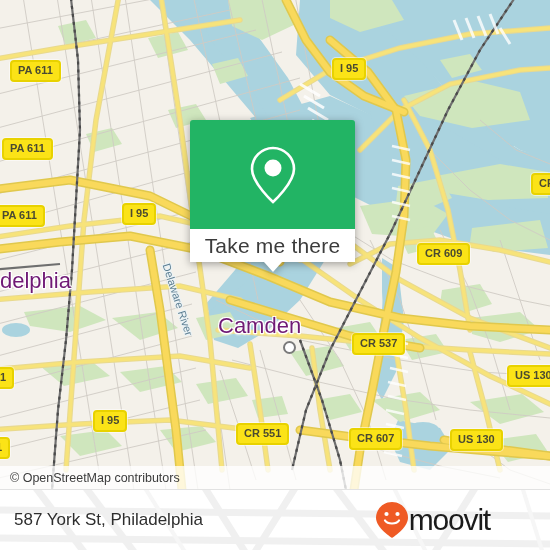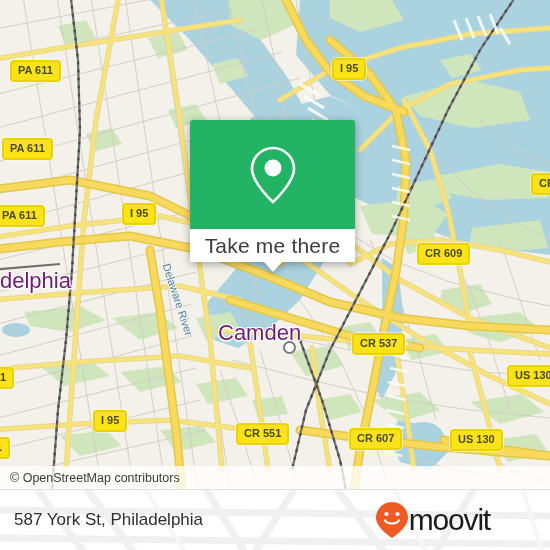--- a/index.html
+++ b/index.html
@@ -331,21 +331,21 @@
           <div class="shield" style="left: 450px; top: 429px;">US 130</div>
           <div class="shield" style="left: 531px; top: 173px;">CR</div>
           <div class="shield" style="left: -8px; top: 367px;">1</div>
           <div class="shield" style="left: -12px; top: 437px;">1</div>
         </div>
     </div>
 
     <div class="layer">
       <div>
           <div class="place" style="left: 0px; top: 268px;">delphia</div>
-          <div class="place" style="left: 218px; top: 320px;">Camden</div>
+          <div class="place" style="left: 218px; top: 313px;">Camden</div>
           <div class="placedot" style="left: 283px; top: 341px;"></div>
         </div>
       <div>
           <div class="riverlbl" style="left: 172px; top: 262px; transform: rotate(72deg);">Delaware River</div>
         </div>
     </div>
 
     <div id="popup">
       <div id="popup-top">
         <svg width="52" height="62" viewBox="0 0 52 62">

